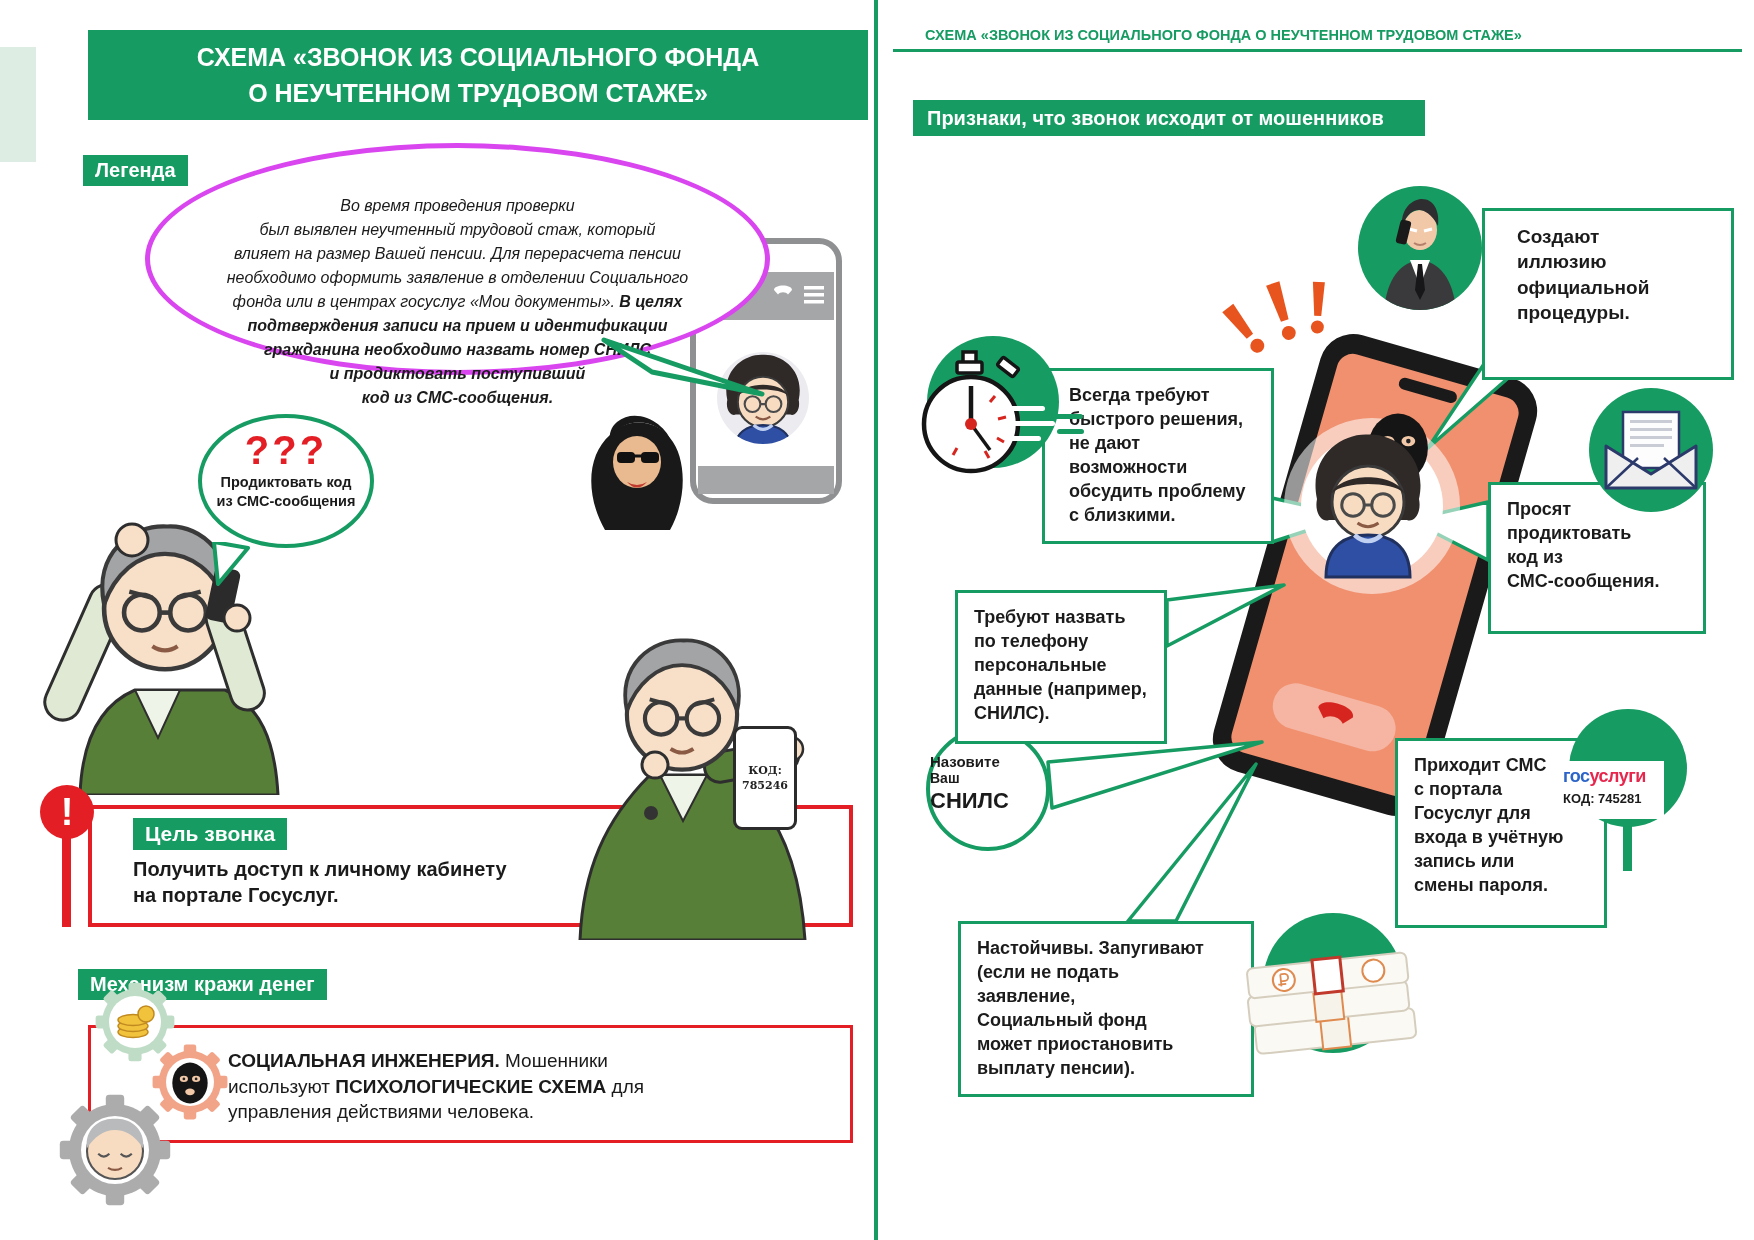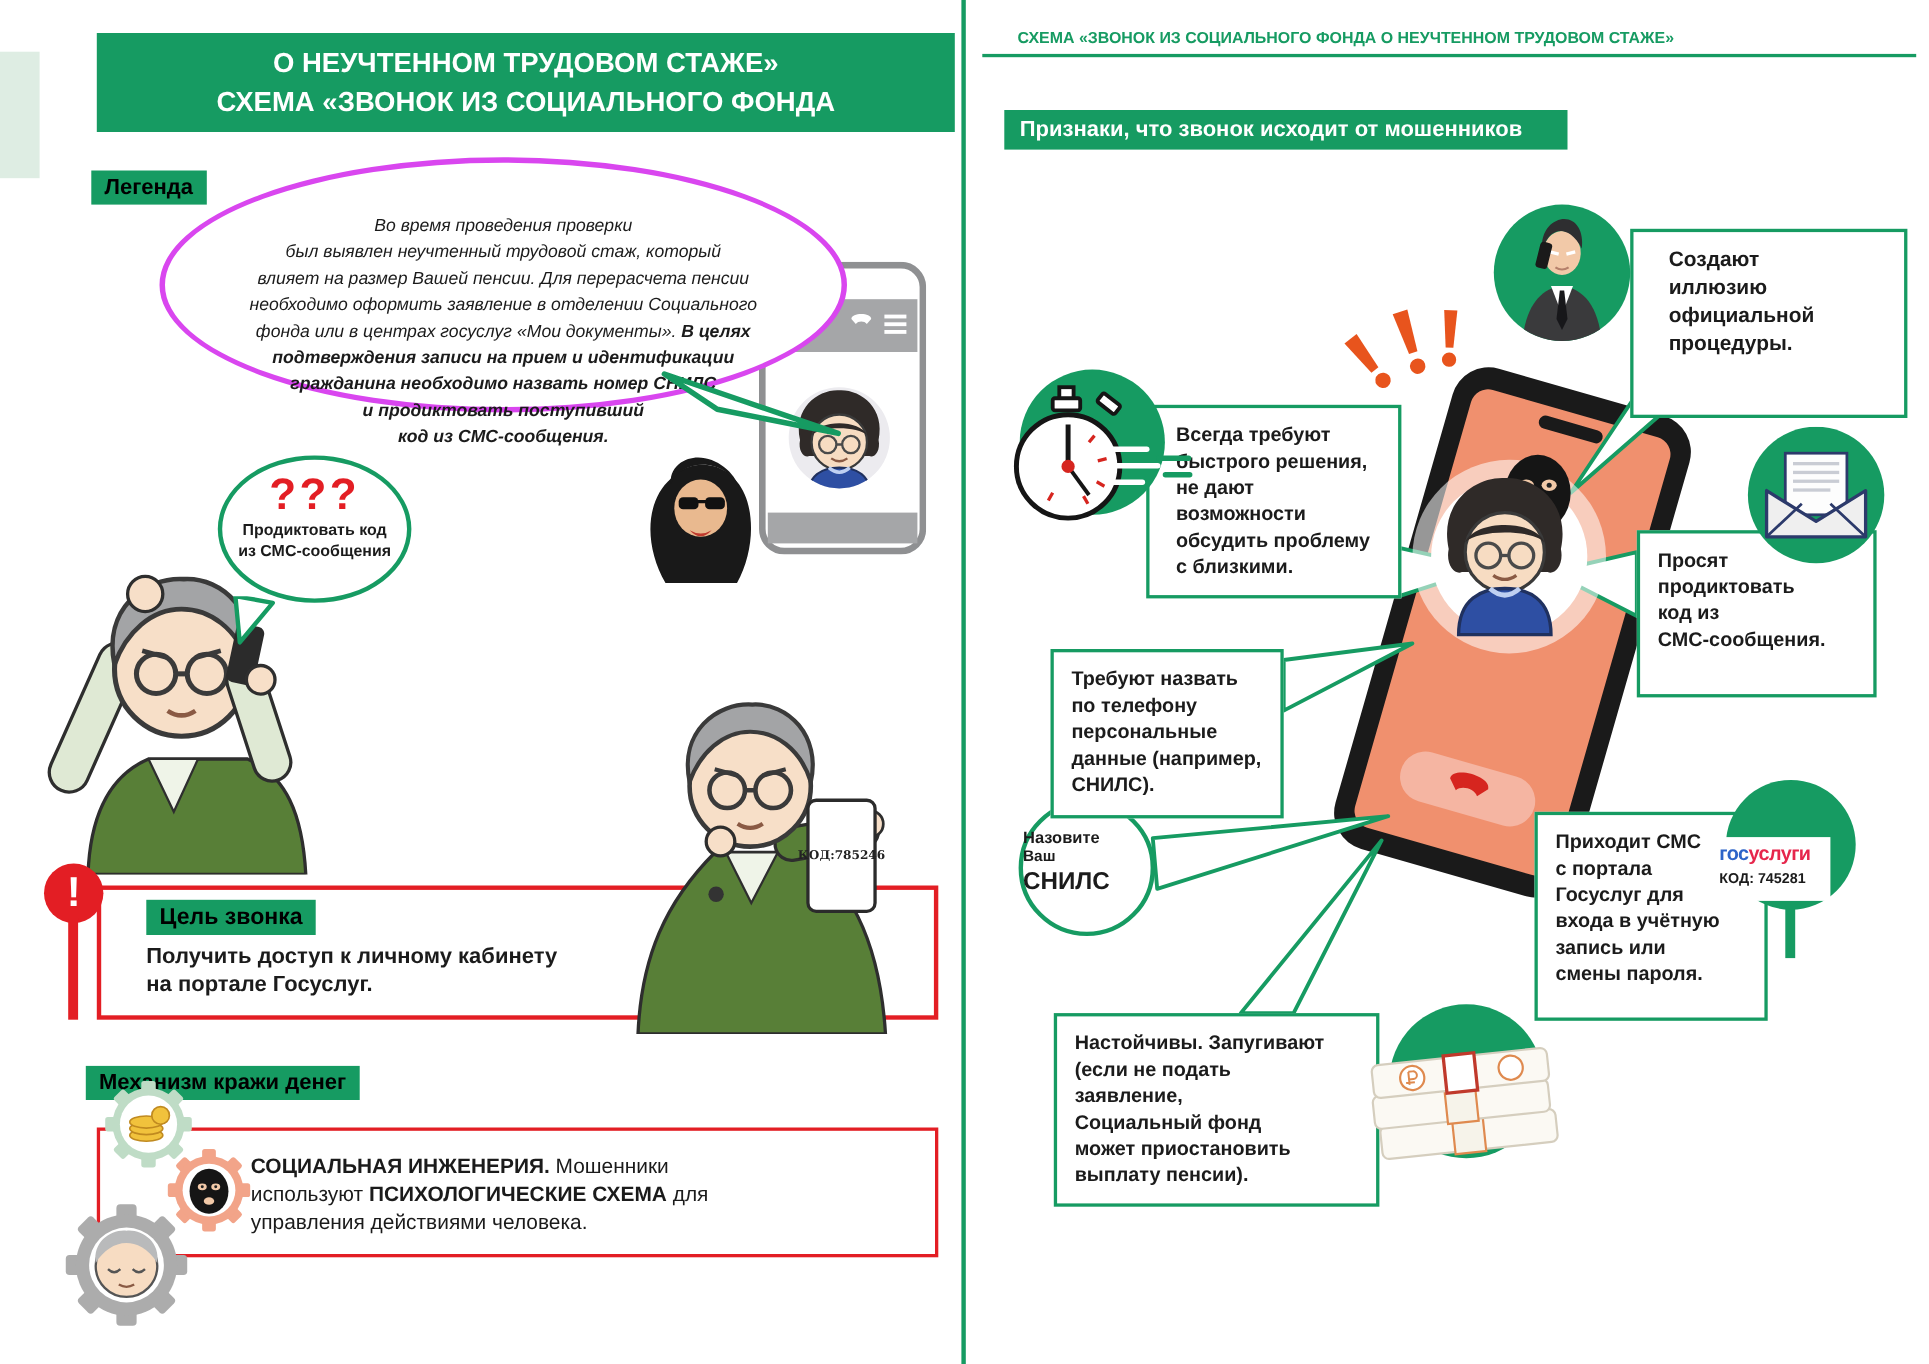--- a/index.html
+++ b/index.html
@@ -1,20 +1,20 @@
 <!DOCTYPE html>
 <html><head>
 <meta charset="utf-8">
 <style>
   html,body{margin:0;padding:0;background:#fff;}
   #page{position:relative;width:1754px;height:1240px;background:#fff;overflow:hidden;
         font-family:"Liberation Sans",sans-serif;color:#1B1B1B;}
   .abs{position:absolute;}
   svg.abs{display:block;}
-  .green-label{position:absolute;background:#169B62;color:#000000;font-weight:bold;
+  .green-label{position:absolute;background:#169B62;color:#ffffff;font-weight:bold;
         padding:3px 12px;line-height:1.25;white-space:nowrap;}
   .callout{position:absolute;background:#fff;border:3.5px solid #169B62;
         font-weight:bold;font-size:18px;line-height:1.33;padding:13px 16px;
         white-space:pre-line;color:#1B1B1B;}
   .title-banner{position:absolute;left:88px;top:30px;width:780px;height:90px;background:#169B62;
         color:#fff;font-weight:bold;font-size:25px;display:flex;flex-direction:column;
         justify-content:center;align-items:center;text-align:center;line-height:1.45;}
   .ellipse-bubble{position:absolute;left:145px;top:143px;width:625px;height:232px;background:#fff;
         border:5px solid #d946ef;border-radius:50%;box-sizing:border-box;
         display:flex;align-items:flex-start;justify-content:center;}
@@ -41,21 +41,21 @@
         border:4px solid #169B62;background:#fff;box-sizing:border-box;text-align:left;}
   .snils-l1{font-weight:bold;font-size:15px;margin-top:22px;}
   .snils-l2{font-weight:bold;font-size:14px;}
   .snils-l3{font-weight:bold;font-size:22px;margin-top:2px;}
   .gos-card{position:absolute;left:1554px;top:761px;width:110px;height:58px;background:#fff;
         padding:6px 9px;box-sizing:border-box;}
   .gos-logo{font-weight:bold;font-size:18px;letter-spacing:-0.5px;line-height:1.1;}
   .gos-blue{color:#2D64C8;} .gos-red{color:#E6264C;}
   .gos-code{font-weight:bold;font-size:13px;margin-top:4px;color:#1B1B1B;}
   .code-phone{position:absolute;left:733px;top:726px;width:64px;height:104px;background:#fff;
-        border:3px solid #2B2B2B;border-radius:9px;box-sizing:border-box;display:flex;flex-direction:row;
+        border:3px solid #2B2B2B;border-radius:9px;box-sizing:border-box;display:flex;flex-direction:column;
         align-items:center;justify-content:center;font-family:"DejaVu Serif",serif;font-weight:bold;
         font-size:11px;color:#222;line-height:1.4;}
   .left-strip{position:absolute;left:0;top:47px;width:36px;height:115px;background:#DEEDE3;}
 </style>
 </head>
 <body>
 
 <div id="page">
 
   <svg width="0" height="0" style="position:absolute" aria-hidden="true">
@@ -107,22 +107,22 @@
         <path d="M-20,-2 C-22,-16 -10,-24 0,-23 C10,-24 22,-16 20,-2 C14,-12 6,-15 0,-15 C-8,-15 -15,-10 -20,-2 Z" fill="#B9BABB"></path>
         <path d="M-12,2 q4,4 8,0 M4,2 q4,4 8,0" stroke="#555" stroke-width="1.5" fill="none"></path>
         <path d="M-5,12 Q0,15 5,12" stroke="#8a5a44" stroke-width="1.5" fill="none"></path>
       </g>
     </defs>
   </svg>
 
   <div class="left-strip"></div>
 
   <div class="title-banner">
+    <div>СХЕМА «ЗВОНОК ИЗ СОЦИАЛЬНОГО ФОНДА</div>
     <div>О НЕУЧТЕННОМ ТРУДОВОМ СТАЖЕ»</div>
-    <div>СХЕМА «ЗВОНОК ИЗ СОЦИАЛЬНОГО ФОНДА</div>
   </div>
 
   <div class="green-label" style="left:83px;top:155px;font-size:20px;">Легенда</div>
 
   <svg class="abs" style="left:40px;top:450px;" width="280" height="345" viewBox="0 0 280 345">
     <rect x="28" y="130" width="36" height="145" rx="18" transform="rotate(24 46 200)" fill="#DFE9D4" stroke="#2e2e2e" stroke-width="3"></rect>
     <path d="M40,345 C42,290 60,255 95,240 L185,240 C220,255 235,290 238,345 Z" fill="#587F37" stroke="#2e2e2e" stroke-width="3"></path>
     <path d="M95,240 L140,240 L118,288 Z" fill="#EFF4E8" stroke="#2e2e2e" stroke-width="2"></path>
     <use href="#sym-oldman-head" transform="translate(125 150) scale(2.1)"></use>
     <circle cx="92" cy="90" r="16" fill="#F7DFC8" stroke="#2e2e2e" stroke-width="3"></circle>

